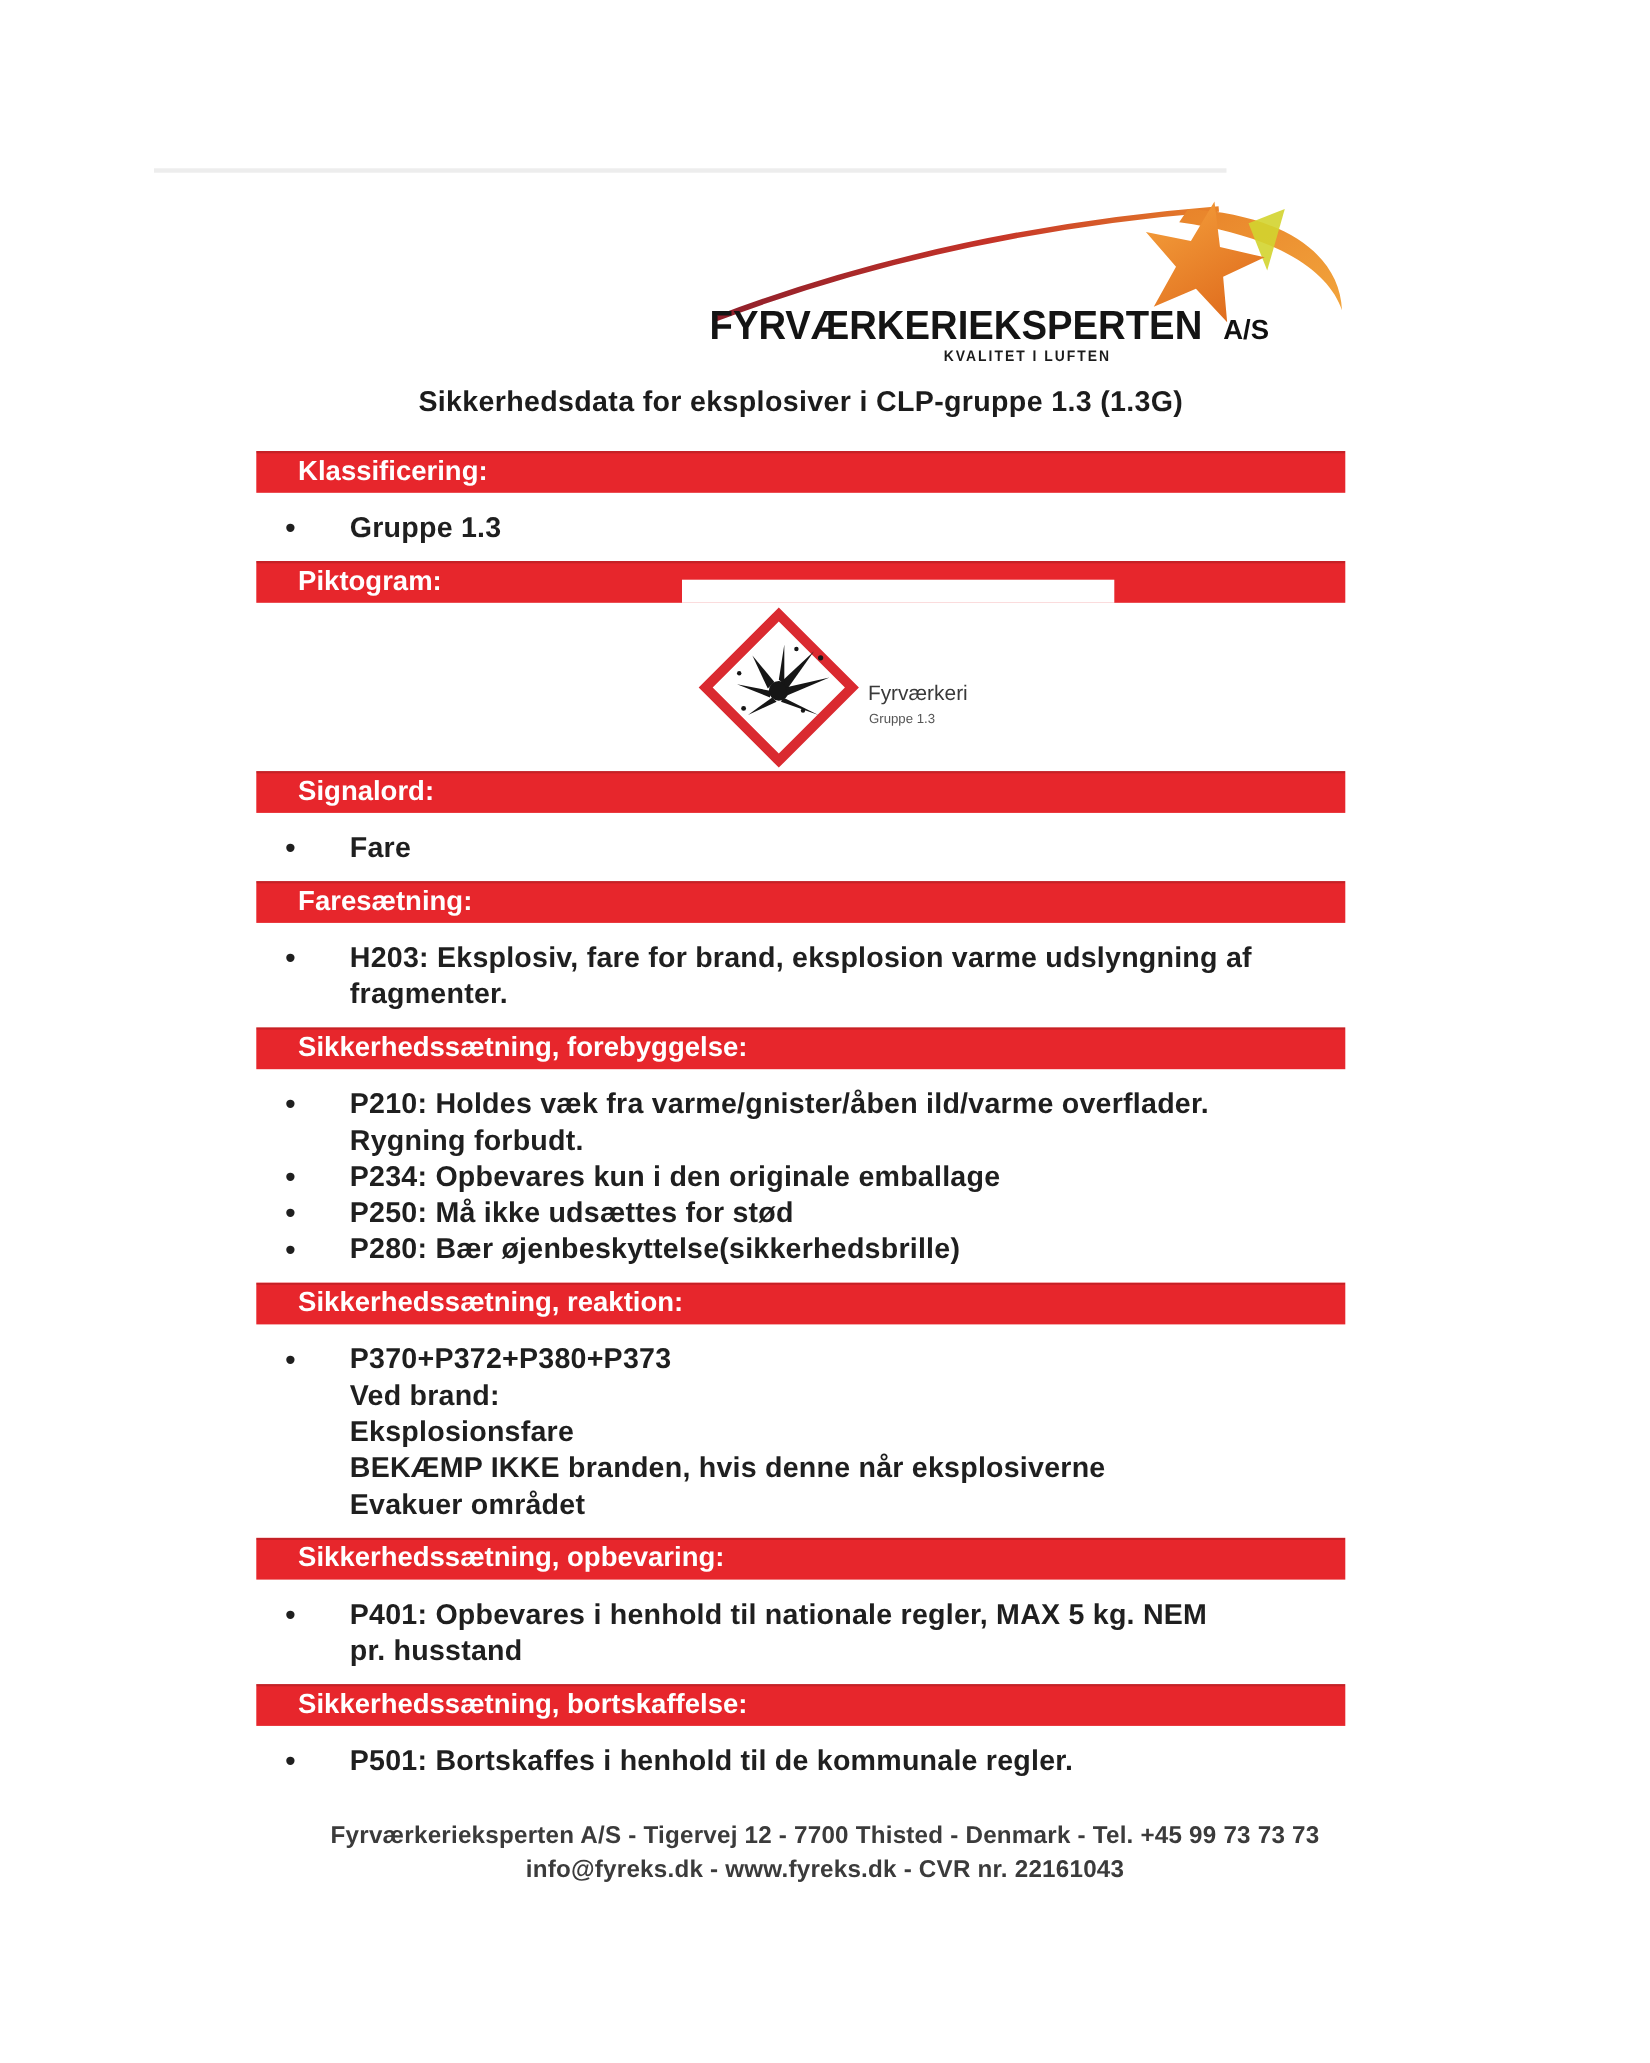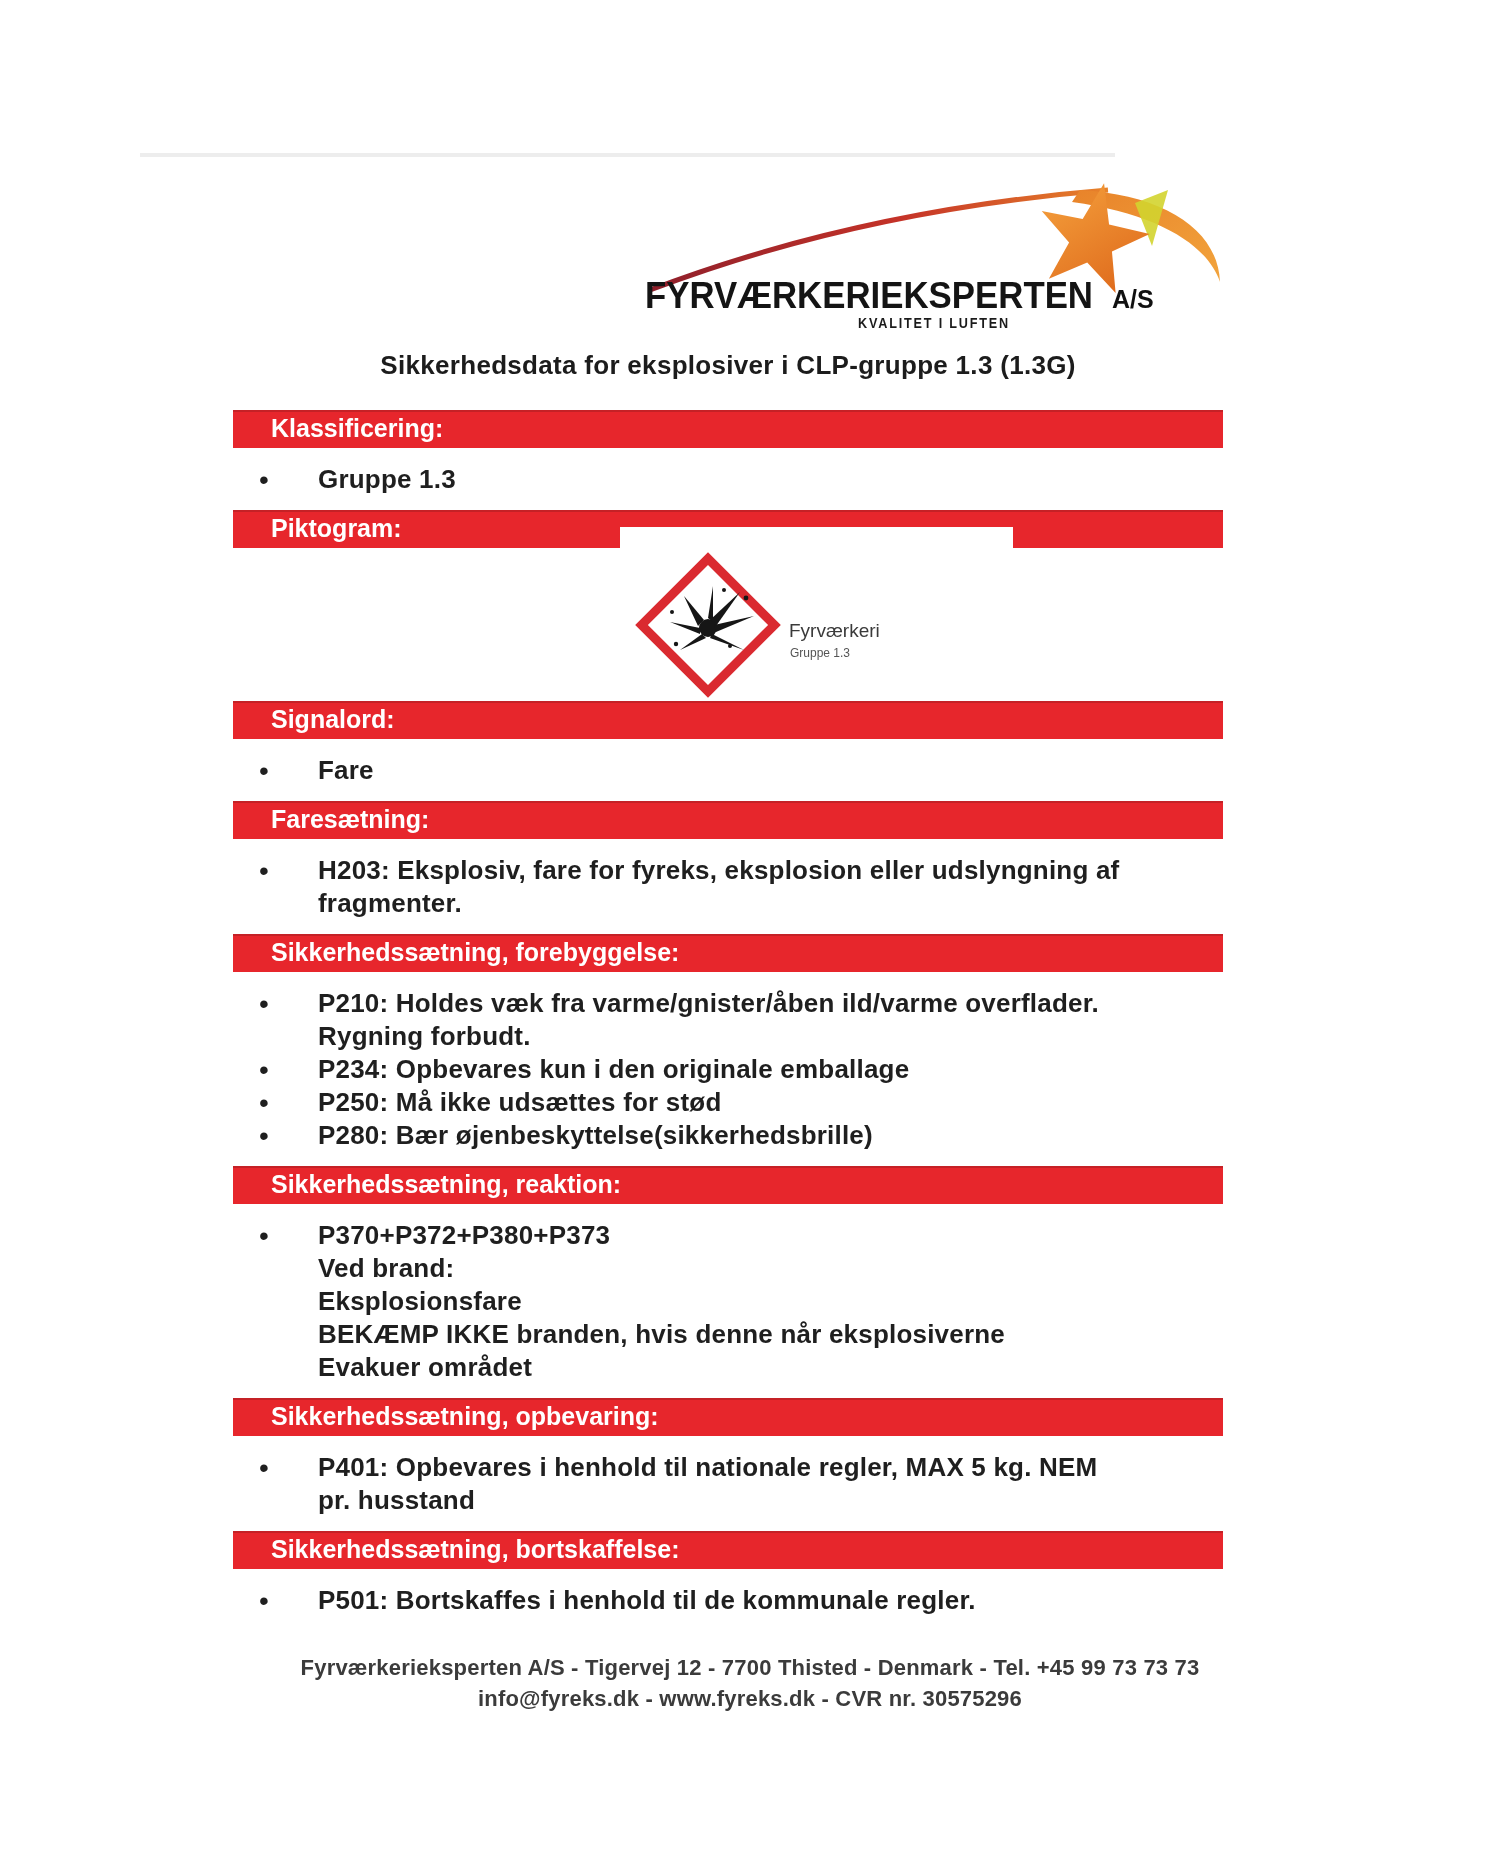--- a/index.html
+++ b/index.html
@@ -116,21 +116,21 @@
       </div>
     </div>
 
     <div class="bar">
       <span>Faresætning:</span>
     </div>
     <div class="items">
       <div class="item">
         <span class="bullet">•</span>
         <div class="lines">
-          <div class="line">H203: Eksplosiv, fare for fyreks, eksplosion eller udslyngning af</div>
+          <div class="line">H203: Eksplosiv, fare for brand, eksplosion varme udslyngning af</div>
           <div class="line">fragmenter.</div>
         </div>
       </div>
     </div>
 
     <div class="bar">
       <span>Sikkerhedssætning, forebyggelse:</span>
     </div>
     <div class="items">
       <div class="item">
@@ -198,16 +198,16 @@
         <div class="lines">
           <div class="line">P501: Bortskaffes i henhold til de kommunale regler.</div>
         </div>
       </div>
     </div>
 
   </div>
 
   <div class="footer">
     <div class="fline">Fyrværkerieksperten A/S - Tigervej 12 - 7700 Thisted - Denmark - Tel. +45 99 73 73 73</div>
-    <div class="fline">info@fyreks.dk - www.fyreks.dk - CVR nr. 30575296</div>
+    <div class="fline">info@fyreks.dk - www.fyreks.dk - CVR nr. 22161043</div>
   </div>
 
 </div>
 
 </body></html>

